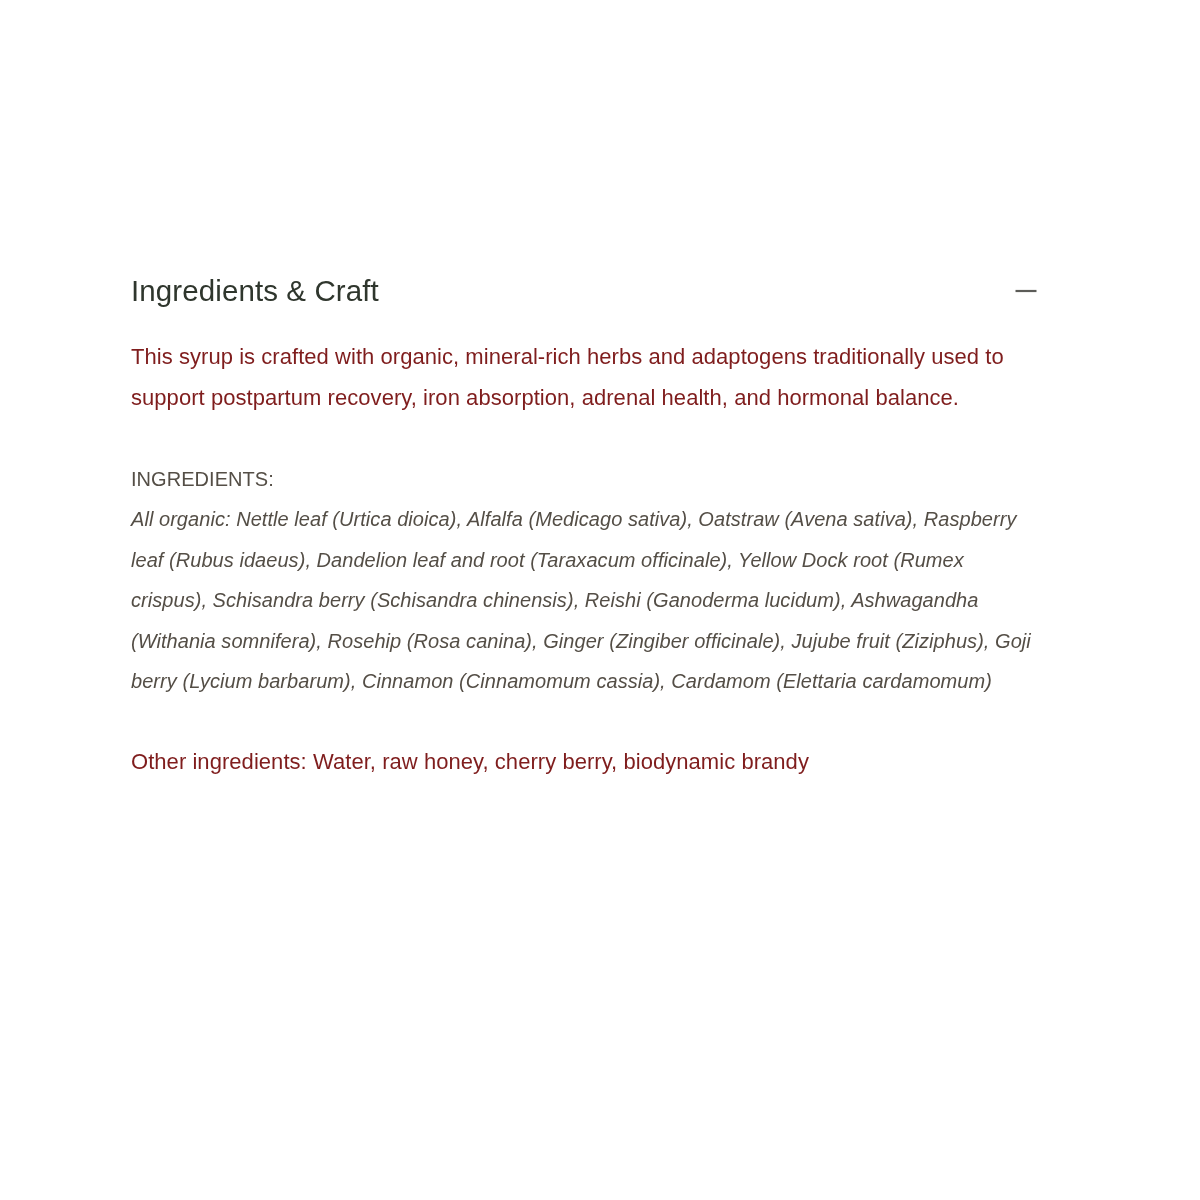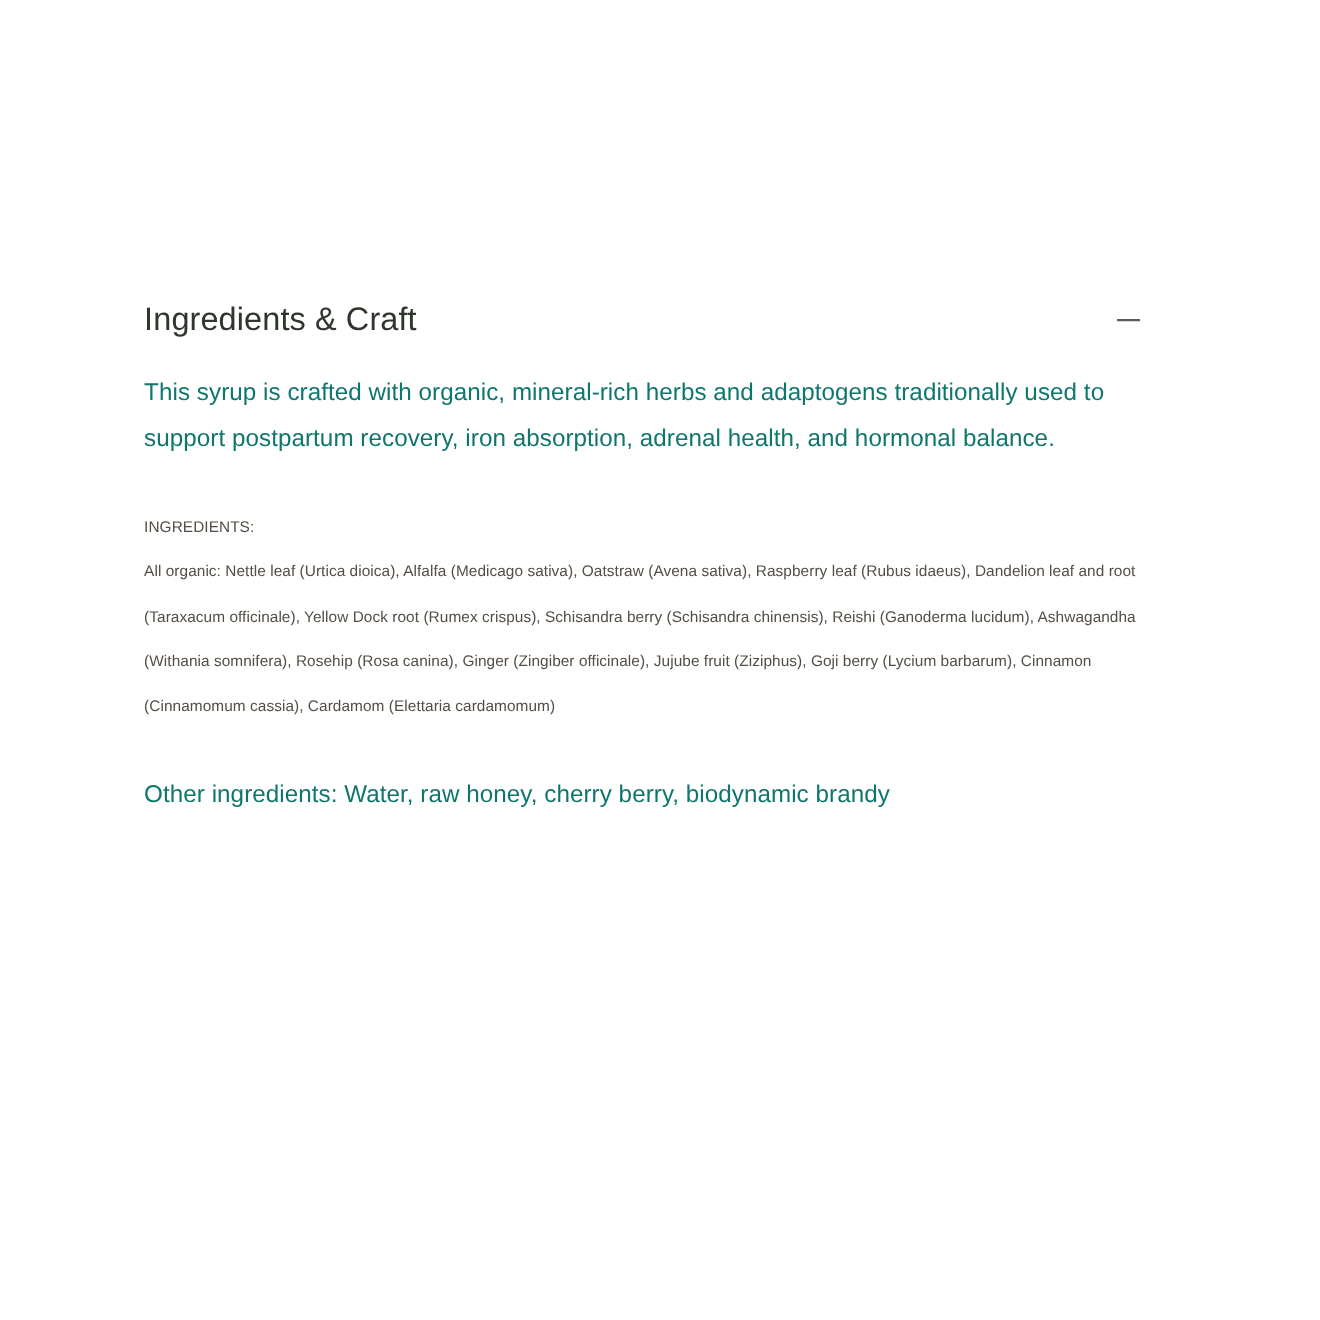--- a/index.html
+++ b/index.html
@@ -67,46 +67,47 @@
     height: 22px;
   }
 
   .accordion-body {
     padding-top: 17px;
   }
 
   .body-paragraph {
     font-size: 22px;
     line-height: 40.5px;
-    color: #0f766e;
+    color: #7f1d1d;
     letter-spacing: 0.05px;
     margin: 0;
     max-width: 912px;
     white-space: pre-wrap;
   }
 
   .paragraph-gap {
     height: 40.5px;
   }
 
   .ingredients-block {
-    font-size: 14px;
+    font-size: 20px;
     line-height: 40.5px;
     color: #544e46;
     letter-spacing: 0.05px;
     margin: 0;
     max-width: 912px;
   }
 
   .ingredients-label {
     display: block;
   }
 
   .ingredients-list-text {
     display: block;
+    font-style: italic;
   }
 </style>
 </head>
 <body>
 
 <div class="page">
 
   <section class="accordion-panel">
 
     <button class="accordion-header">

